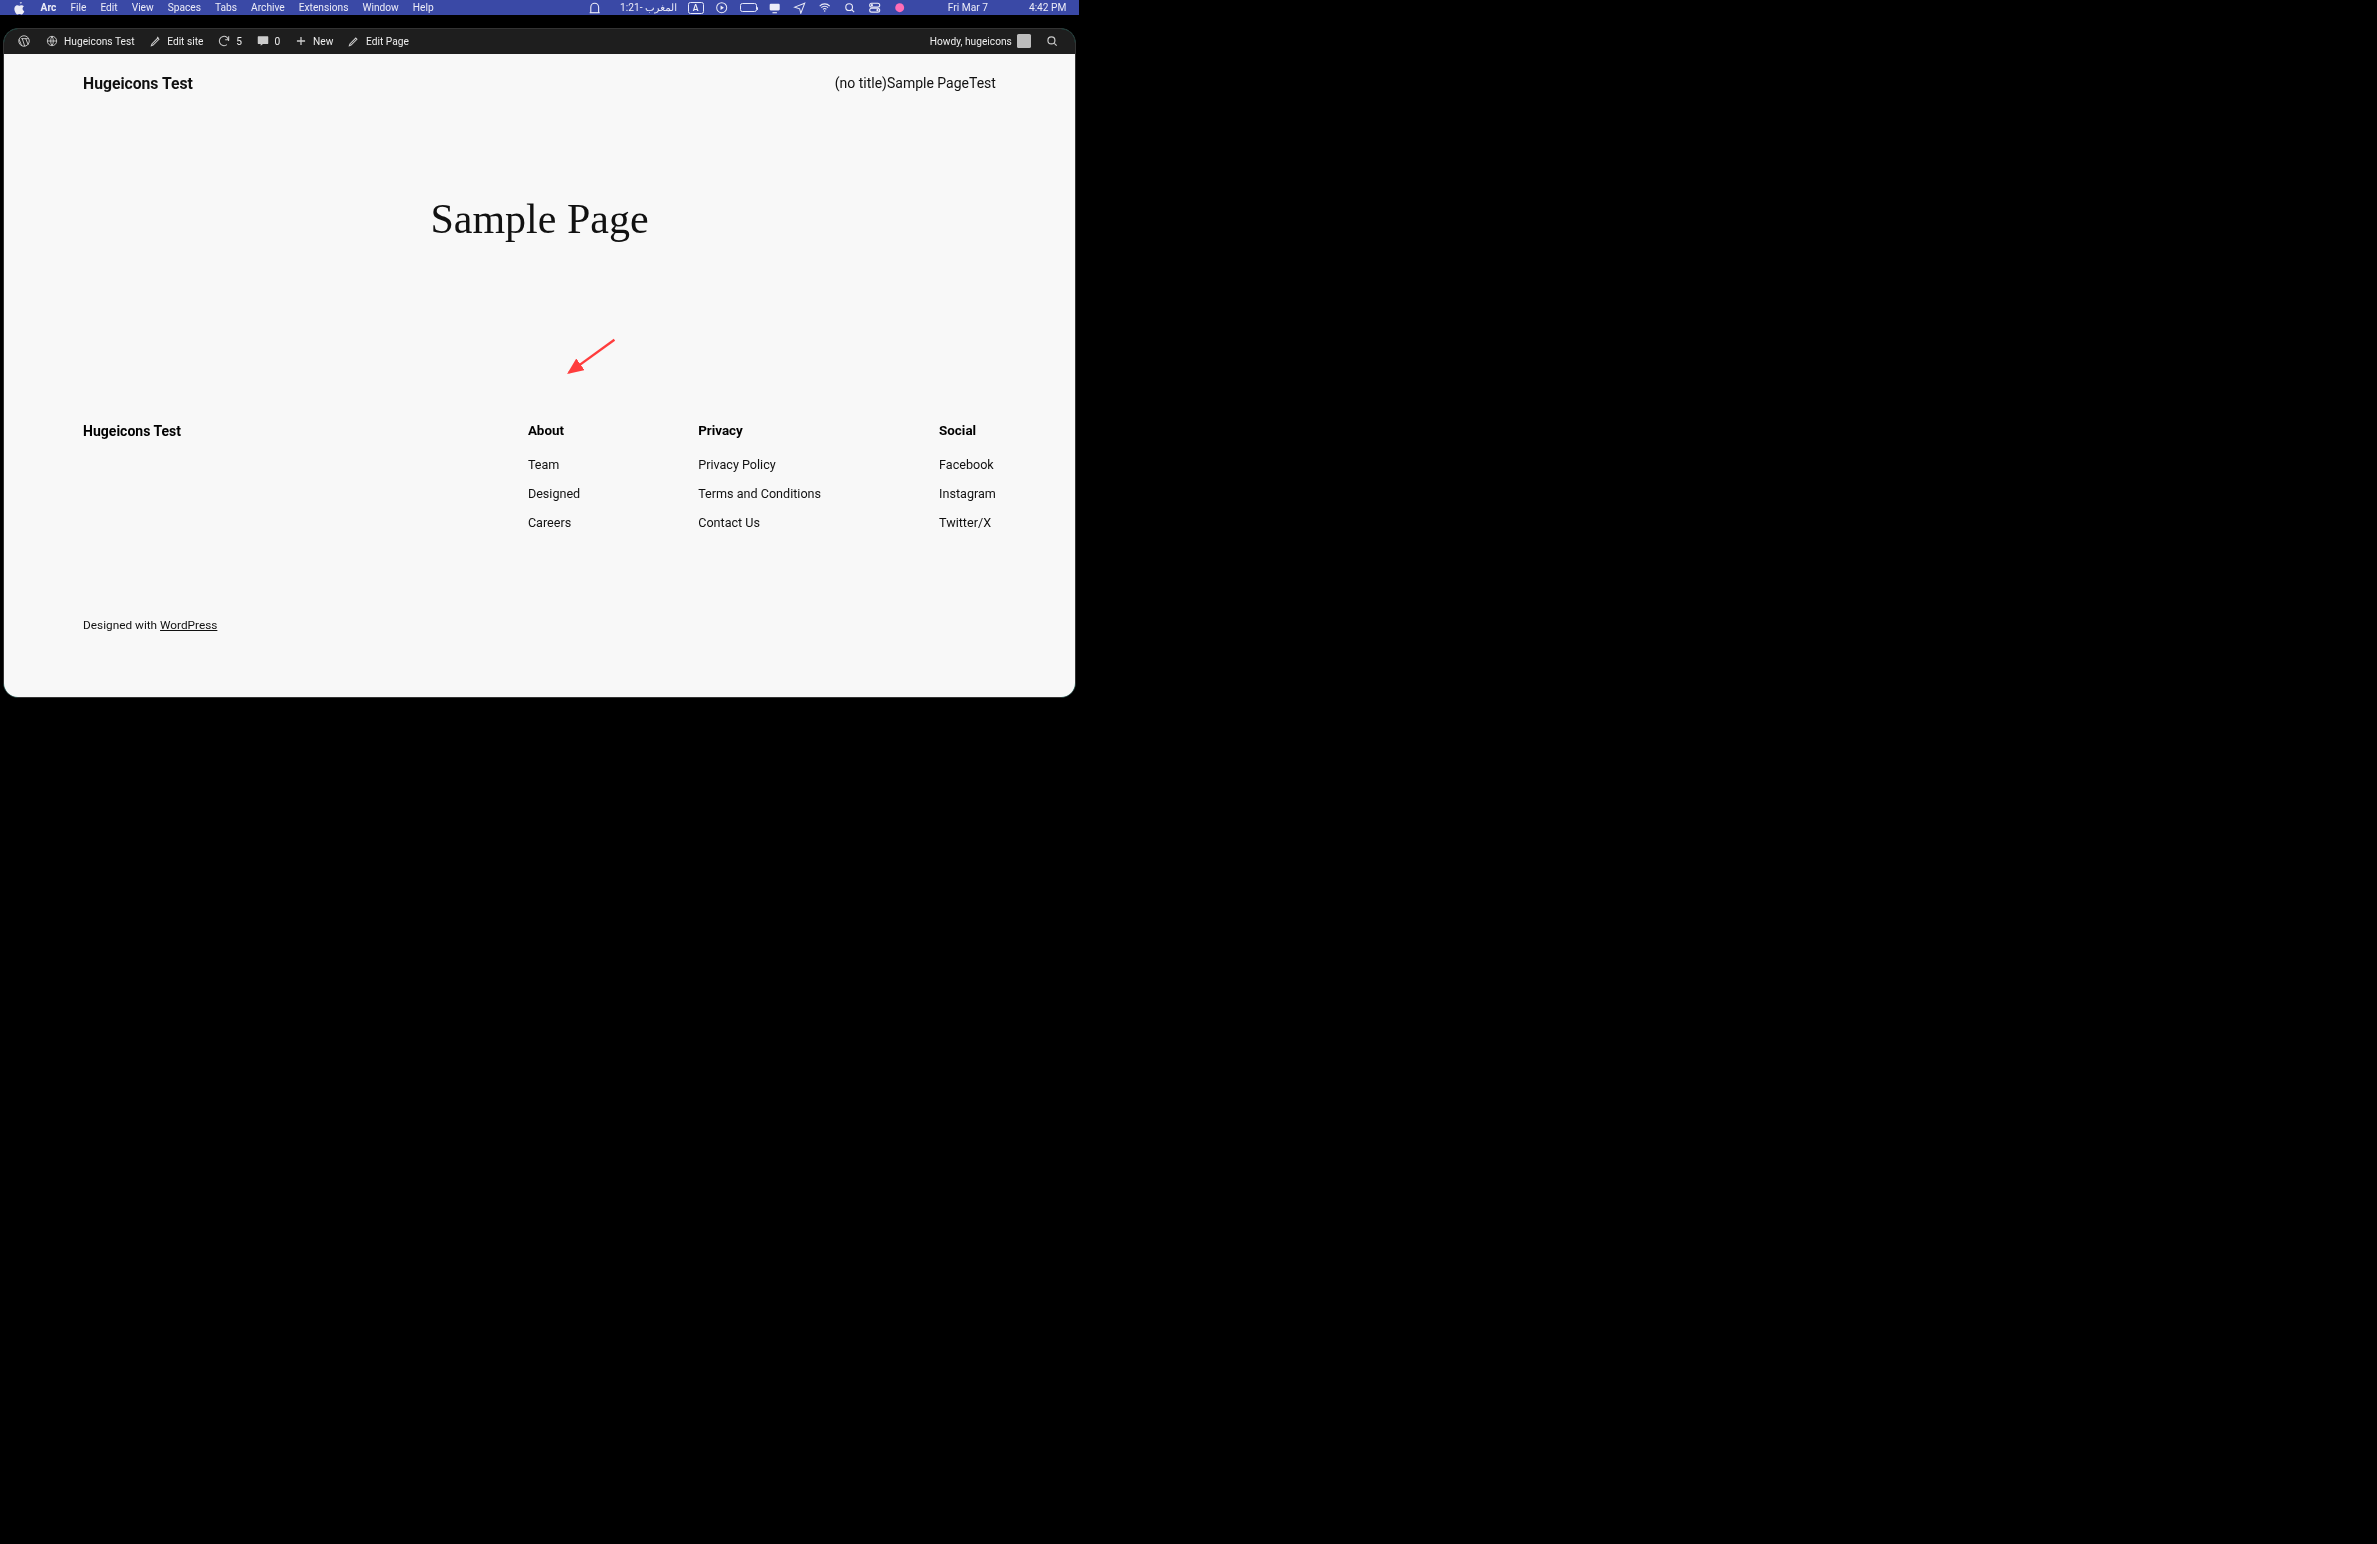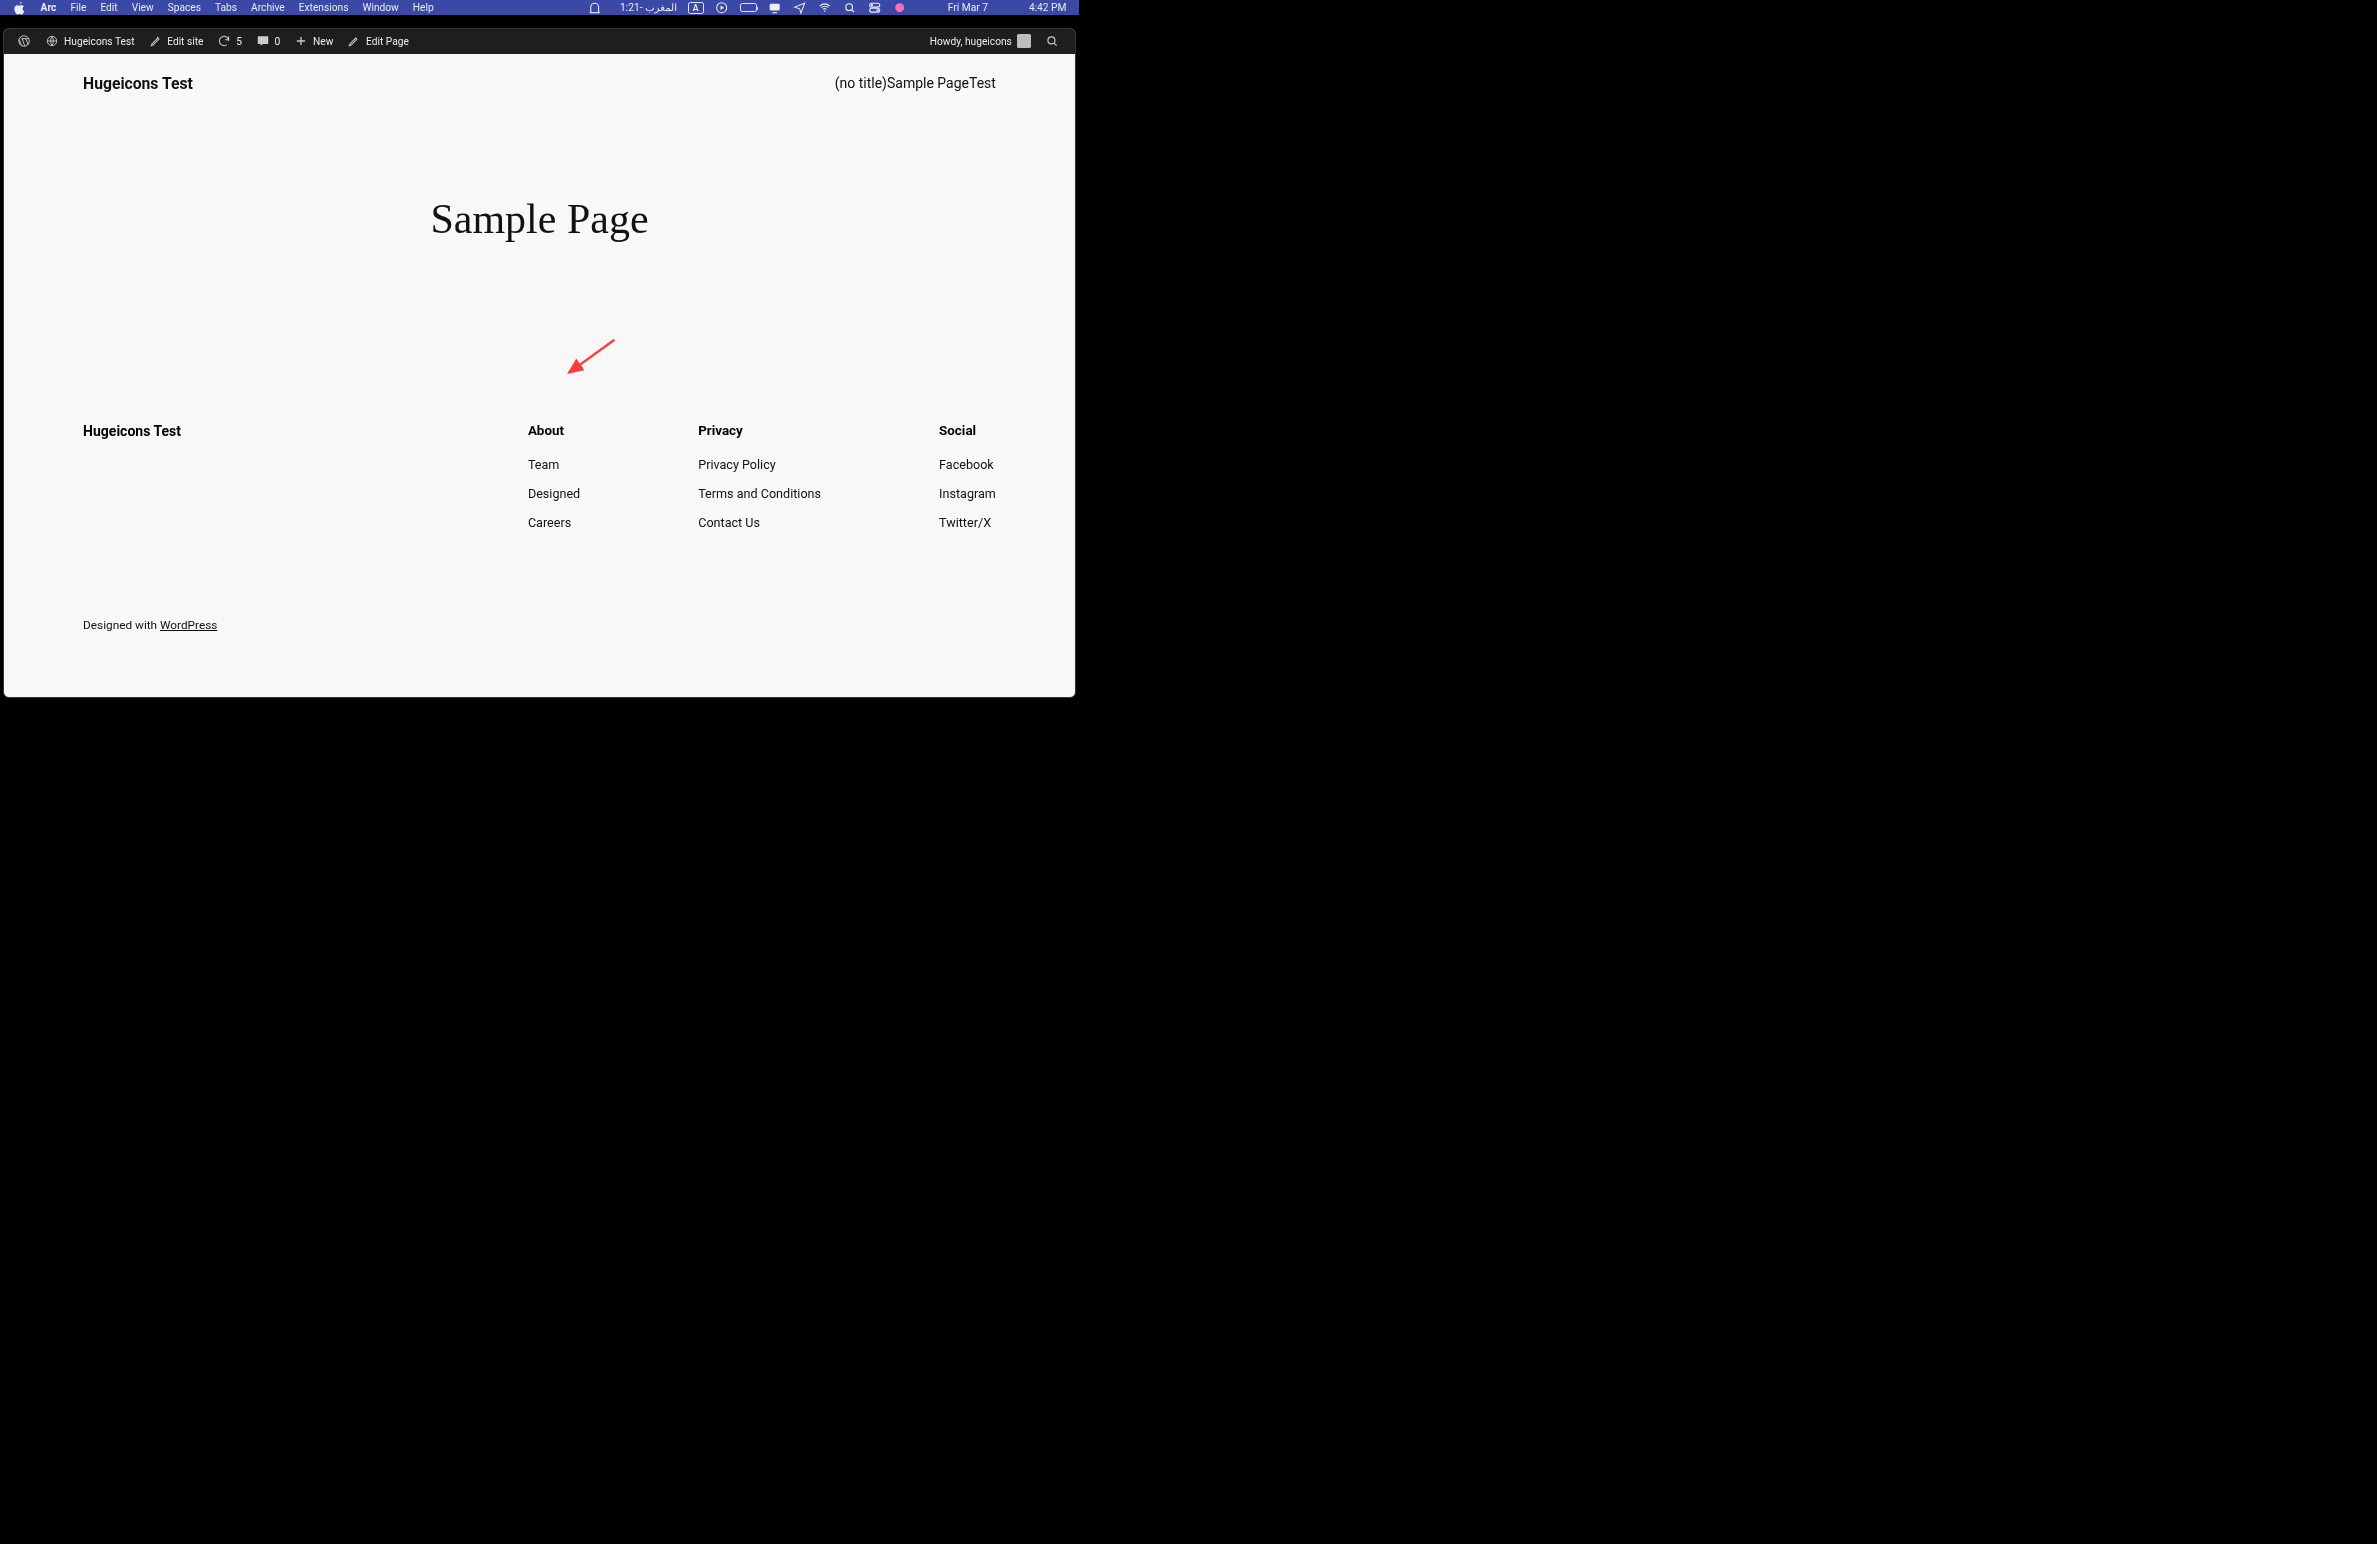--- a/index.html
+++ b/index.html
@@ -31,21 +31,21 @@
     .menubar-right .menubar-icon svg { width: 13.4px; height: 13.4px; }
     .clock-badge { font-variant-numeric: tabular-nums; margin-left: 30px; }
     .clock-group { display:flex; align-items:center; gap:18px; }
     .lang-badge { border:0.8px solid #e4e7fb; border-radius:2.4px; padding:0 3.9px; font-weight:600; font-size:8.6px; }
 
     
     .browser-window {
       position: absolute;
       top: 27.5px; left: 3.1px; right: 3.1px; bottom: 3.1px;
       background: #14b8a6;
-      border-radius: 6px;
+      border-radius: 15px;
       overflow: hidden;
       border: 0.8px solid #333;
     }
 
     
     .wpadminbar {
       height: 25px;
       background: #1e1e1e;
       color: #eee;
       font-size: 10.2px;

